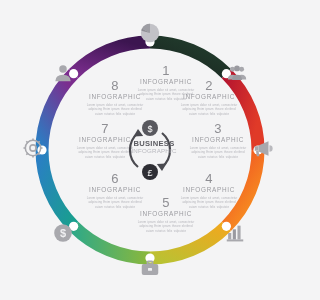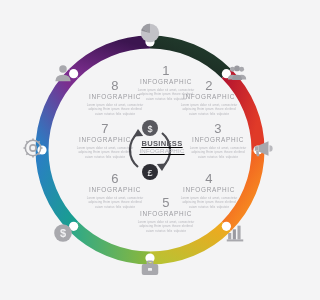--- a/index.html
+++ b/index.html
@@ -63,26 +63,25 @@
     width: 80px;
     height: 60px;
   }
   .hub-svg {
     position: absolute;
     left: 0;
     top: 0;
   }
   .hub-text {
     position: absolute;
-    left: 12px;
+    left: 4px;
     top: 20px;
     width: 80px;
     text-align: center;
     line-height: 1.05;
-    text-decoration: underline;
   }
   .hub-line1 {
     font-size: 7.6px;
     font-weight: bold;
     color: #5c5c62;
     letter-spacing: .3px;
   }
   .hub-line2 {
     font-size: 6.2px;
     color: #b9b9bf;

